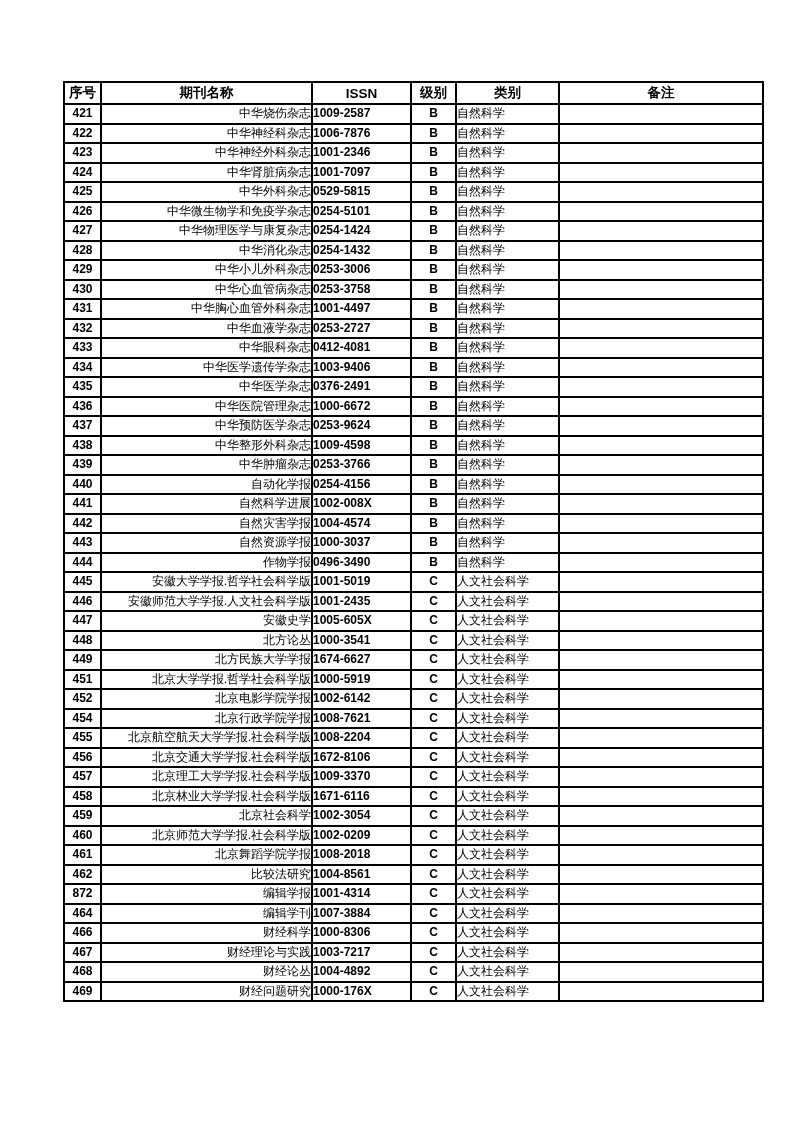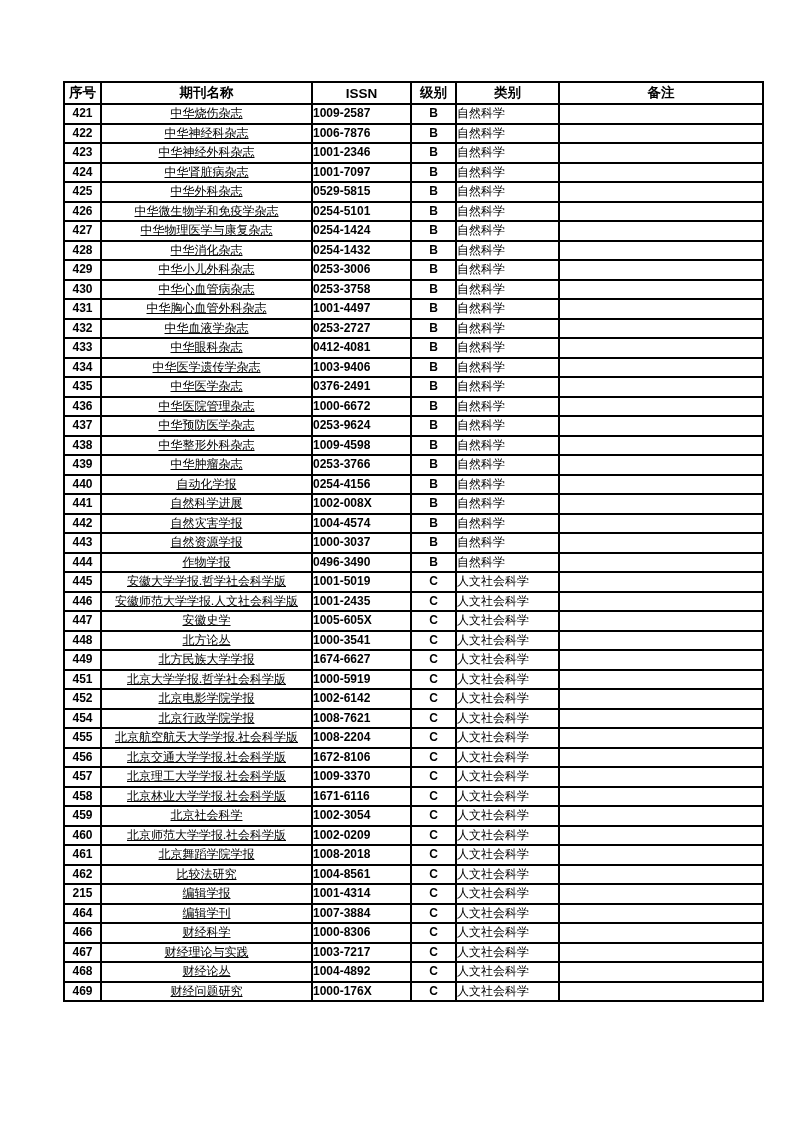--- a/index.html
+++ b/index.html
@@ -46,23 +46,22 @@
   }
   .c-serial {
     text-align: center;
     font-weight: bold;
     font-family: "Liberation Sans", sans-serif;
     margin-left: 30px;
   }
   .c-name {
     font-family: "Liberation Serif", serif;
     font-size: 12.5px;
-    text-align: center;
+    text-align: right;
     padding-left: 3px;
-    text-decoration: underline;
   }
   .c-issn {
     font-weight: bold;
     text-align: left;
     padding-left: 3px;
     font-family: "Liberation Sans", sans-serif;
     margin-top: 16px;
   }
   .c-level {
     text-align: center;
@@ -418,21 +417,21 @@
   </tr>
         <tr>
     <td class="c-serial">462</td>
     <td class="c-name">比较法研究</td>
     <td class="c-issn">1004-8561</td>
     <td class="c-level">C</td>
     <td class="c-category">人文社会科学</td>
     <td class="c-note"></td>
   </tr>
         <tr>
-    <td class="c-serial">215</td>
+    <td class="c-serial">872</td>
     <td class="c-name">编辑学报</td>
     <td class="c-issn">1001-4314</td>
     <td class="c-level">C</td>
     <td class="c-category">人文社会科学</td>
     <td class="c-note"></td>
   </tr>
         <tr>
     <td class="c-serial">464</td>
     <td class="c-name">编辑学刊</td>
     <td class="c-issn">1007-3884</td>

